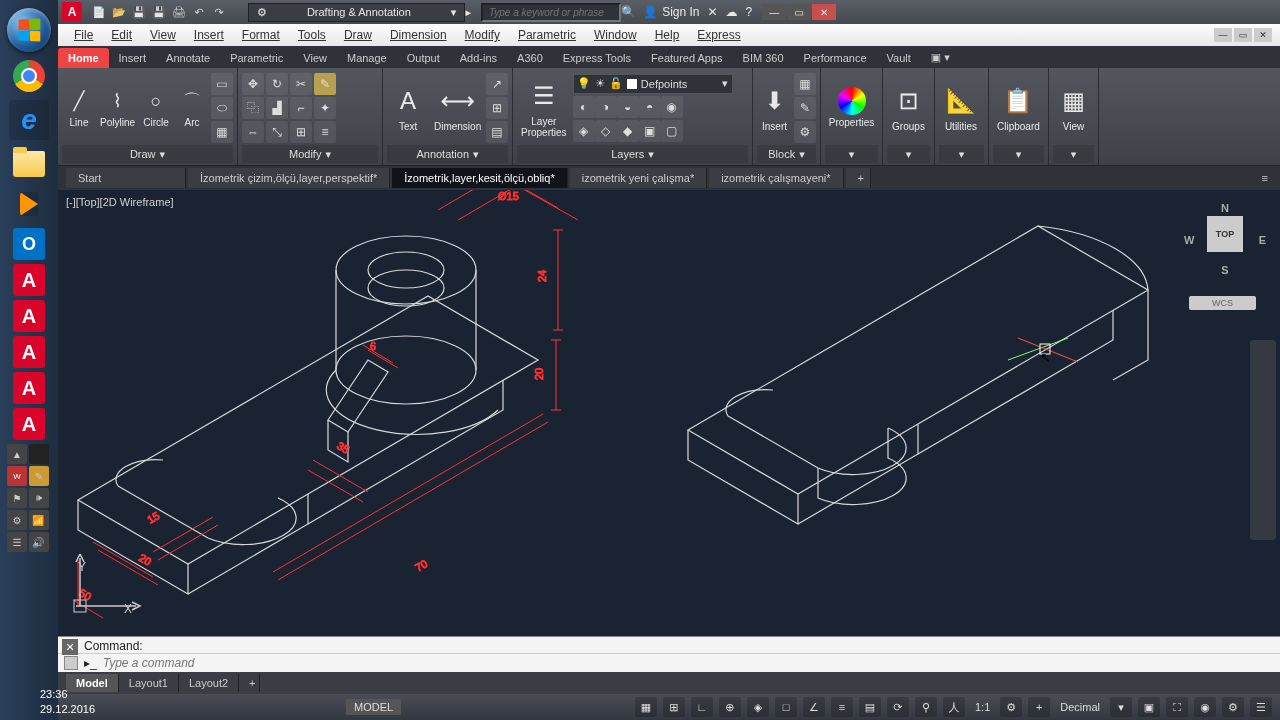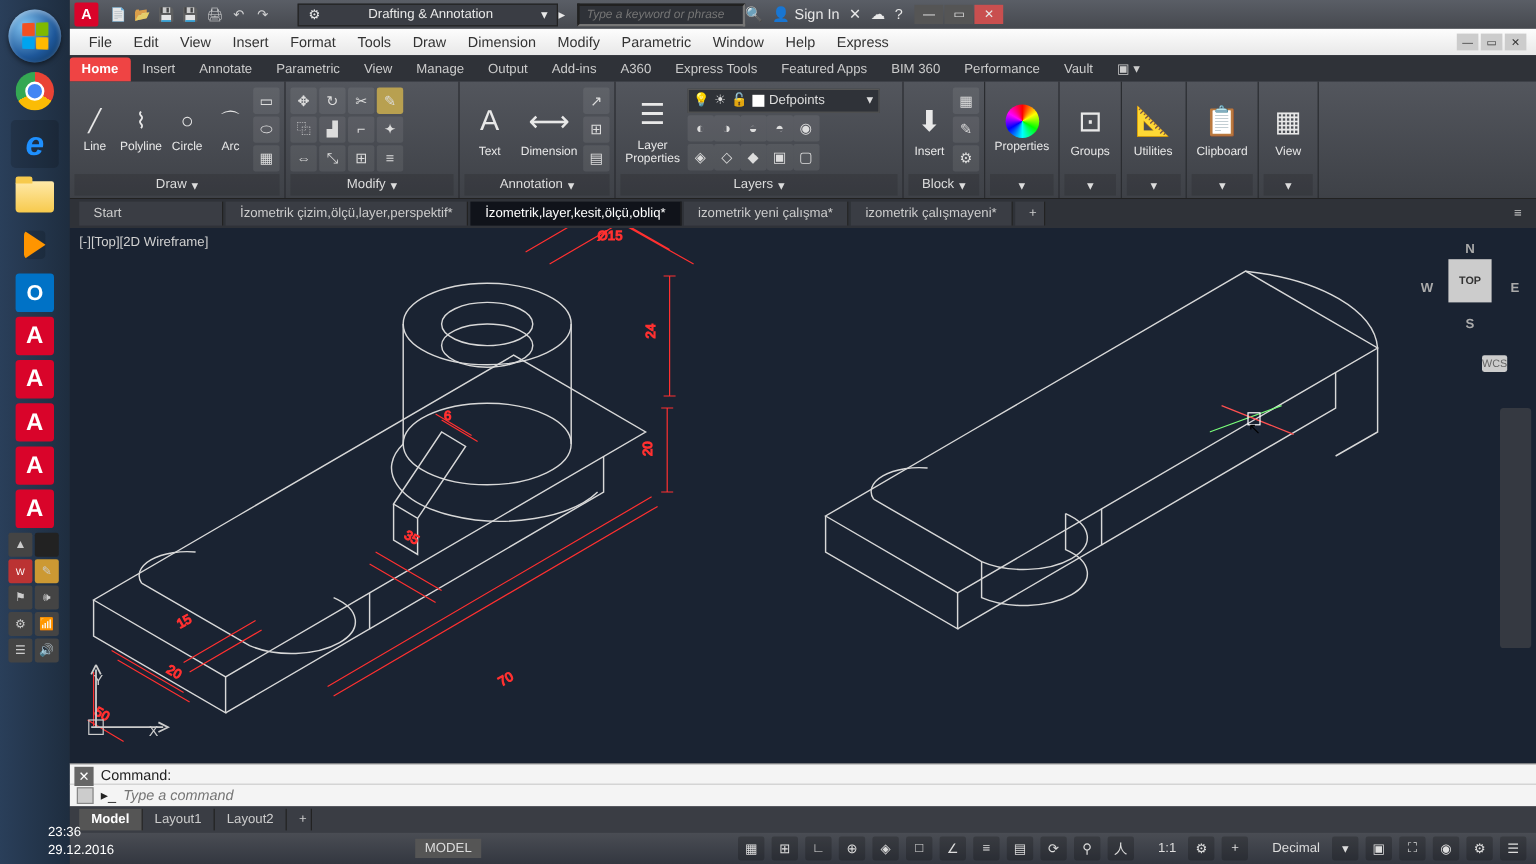--- a/index.html
+++ b/index.html
@@ -36,21 +36,21 @@
 .titlebar .doc-title { flex:1; text-align:center; }
 .titlebar .search { background:#2f3238; padding:2px 6px; width:140px; font-style:italic; color:#888; font-size:10px; }
 .titlebar .right-icons { display:flex; gap:8px; align-items:center; margin-right:4px; }
 .titlebar .right-icons div { font-size:12px; }
 .win-controls { display:flex; gap:1px; margin-left:6px; }
 .win-controls div { width:24px; height:16px; background:#555; display:flex; align-items:center; justify-content:center; font-size:10px; }
 .win-controls .close { background:#c94f4f; }
 
 
 .menubar { height:22px; background:linear-gradient(#fdfdfd,#e8e8e8); display:flex; align-items:center; padding:0 8px; gap:2px; font-size:12px; color:#333; }
-.menubar span { padding:2px 8px; }
+.menubar span { padding:2px 8px;text-decoration:underline; }
 .menubar .mini-controls { margin-left:auto; display:flex; gap:2px; }
 .menubar .mini-controls div { width:18px; height:14px; background:#ccc; font-size:9px; display:flex; align-items:center; justify-content:center; }
 
 
 .ribtabs { height:22px; background:#2f3238; display:flex; align-items:end; font-size:11px; color:#ccc; }
 .ribtabs span { padding:4px 10px; }
 .ribtabs span.active { background:#ef4444; color:#fff; border-radius:3px 3px 0 0;font-weight:bold; }
 
 
 .ribbon { height:98px; background:linear-gradient(#53565d,#3e4147); display:flex; border-bottom:1px solid #222; }
@@ -76,21 +76,21 @@
 
 .canvas { flex:1; background:#1a2332; position:relative; overflow:hidden; }
 .vp-label { position:absolute; top:6px; left:8px; color:#d0d0d0; font-size:11px; }
 .viewcube { position:absolute; top:12px; right:20px; width:70px; height:90px; }
 .viewcube .cube { width:36px; height:36px; background:#ccc; margin:14px auto 0; display:flex; align-items:center; justify-content:center; font-size:9px; color:#333; font-weight:bold; }
 .viewcube .dir { position:absolute; color:#aaa; font-size:11px; font-weight:bold; }
 .viewcube .n { top:0; left:50%; transform:translateX(-50%); }
 .viewcube .s { top:62px; left:50%; transform:translateX(-50%); }
 .viewcube .w { top:32px; left:-6px; }
 .viewcube .e { top:32px; right:-6px; }
-.wcs-badge { position:absolute; top:106px; right:24px; background:#ccc; color:#666; font-size:9px; padding:2px 0; border-radius:2px; }
+.wcs-badge { position:absolute; top:106px; right:24px; background:#ccc; color:#666; font-size:9px; padding:2px 23px; border-radius:2px; }
 .navbar { position:absolute; right:4px; top:150px; width:26px; height:200px; background:rgba(80,80,80,0.5); border-radius:3px; }
 .ucs { position:absolute; bottom:18px; left:10px; color:#ccc; font-size:12px; }
 .ucs .y { position:absolute; bottom:44px; left:10px; } .ucs .x { position:absolute; bottom:2px; left:56px; }
 .ucs svg { position:absolute; bottom:0; left:0; }
 .cursor { position:absolute; pointer-events:none; }
 .cursor line { stroke-width:1; }
 
 
 .cmdwrap { background:#f4f4f4; border-top:1px solid #888; font-family:Consolas,monospace; font-size:12px; color:#222; }
 .cmdhist { padding:2px 6px 0 26px; position:relative; }
@@ -101,21 +101,21 @@
 
 
 .ltabs { height:22px; background:#3a3d44; display:flex; align-items:center; font-size:11px; color:#ccc; padding-left:8px; }
 .ltabs span { padding:3px 10px; border-right:1px solid #222; }
 .ltabs span.active { background:#555; color:#fff; font-weight:bold; }
 .ltabs .plus { width:20px; text-align:center; }
 
 
 .status { height:26px; background:linear-gradient(#4a4d54,#333740); display:flex; align-items:center; justify-content:flex-end; padding:0 8px; gap:6px; font-size:11px; color:#ddd; }
 .status .btn { width:22px; height:20px; background:rgba(0,0,0,0.2); border-radius:2px; display:flex; align-items:center; justify-content:center; font-size:11px; }
-.status .txt { padding:0 4px;margin-left:10px; }
+.status .txt { padding:0 4px; }
 .status .model-b { background:#555; padding:2px 8px; margin-right:auto; margin-left:280px; }
 
 svg.drawing { position:absolute; top:0; left:0; }
 svg.drawing .obj { stroke:#d8d8d8; stroke-width:1.2; fill:none; }
 svg.drawing .dim { stroke:#ff3030; stroke-width:1; fill:none; }
 svg.drawing .dimtxt { fill:#ff3030; font-size:11px; font-family:Arial; }
 </style>
 </head>
 <body>
 

